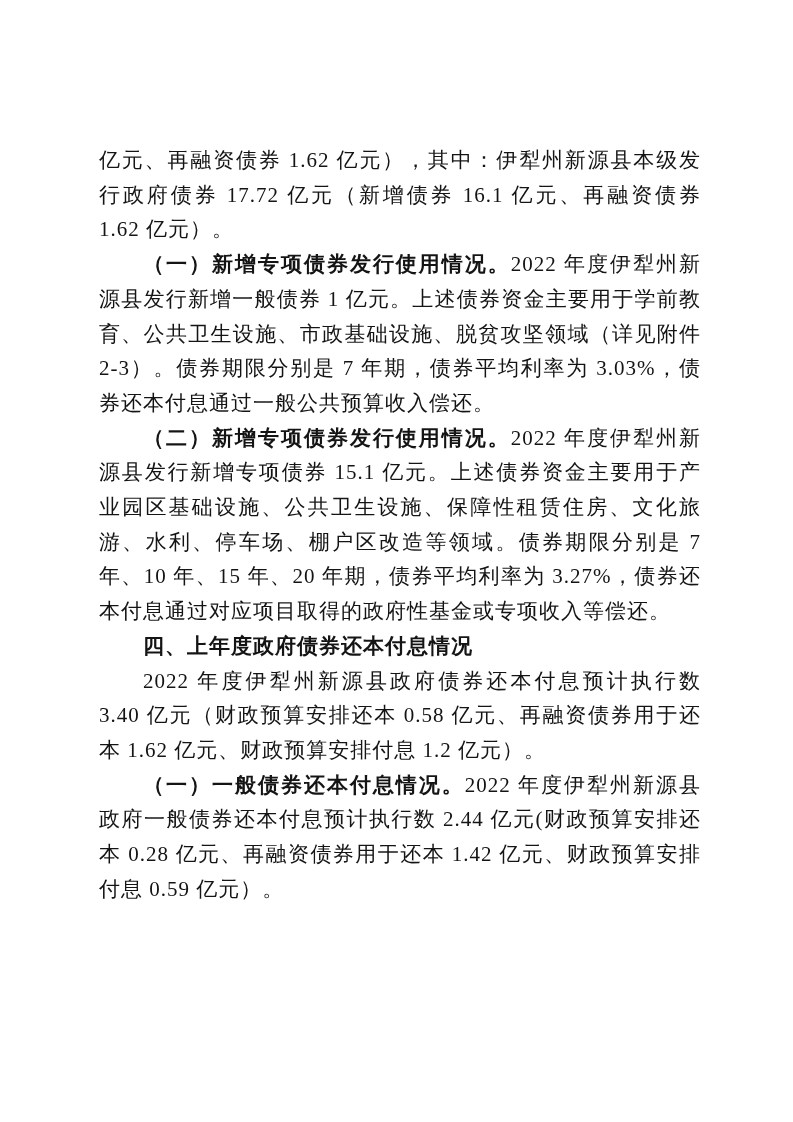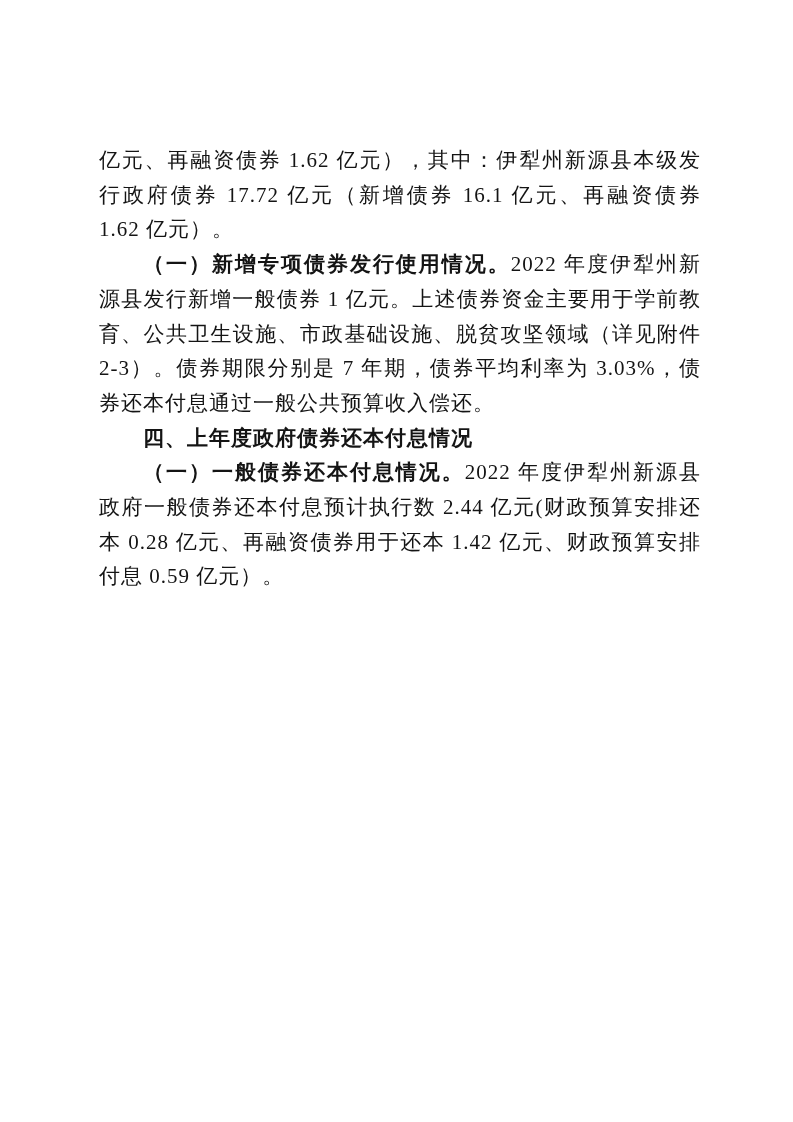--- a/index.html
+++ b/index.html
@@ -53,23 +53,29 @@
   <div class="content">
 
     <p>
       <span>亿元、再融资债券 1.62 亿元），其中：伊犁州新源县本级发行政府债券 17.72 亿元（新增债券 16.1 亿元、再融资债券 1.62 亿元）。</span>
     </p>
 
     <p class="para-indent">
       <span class="bold-lead">（一）新增专项债券发行使用情况。</span><span>2022 年度伊犁州新源县发行新增一般债券 1 亿元。上述债券资金主要用于学前教育、公共卫生设施、市政基础设施、脱贫攻坚领域（详见附件 2-3）。债券期限分别是 7 年期，债券平均利率为 3.03%，债券还本付息通过一般公共预算收入偿还。</span>
     </p>
 
+    <p class="para-indent">
+      <span class="bold-lead">（二）新增专项债券发行使用情况。</span><span>2022 年度伊犁州新源县发行新增专项债券 15.1 亿元。上述债券资金主要用于产业园区基础设施、公共卫生设施、保障性租赁住房、文化旅游、水利、停车场、棚户区改造等领域。债券期限分别是 7 年、10 年、15 年、20 年期，债券平均利率为 3.27%，债券还本付息通过对应项目取得的政府性基金或专项收入等偿还。</span>
+    </p>
 
 
     <p class="section-heading">四、上年度政府债券还本付息情况</p>
 
+    <p class="para-indent">
+      <span>2022 年度伊犁州新源县政府债券还本付息预计执行数 3.40 亿元（财政预算安排还本 0.58 亿元、再融资债券用于还本 1.62 亿元、财政预算安排付息 1.2 亿元）。</span>
+    </p>
 
     <p class="para-indent">
       <span class="bold-lead">（一）一般债券还本付息情况。</span><span>2022 年度伊犁州新源县政府一般债券还本付息预计执行数 2.44 亿元(财政预算安排还本 0.28 亿元、再融资债券用于还本 1.42 亿元、财政预算安排付息 0.59 亿元）。</span>
     </p>
 
   </div>
 </div>
 
 </body></html>

